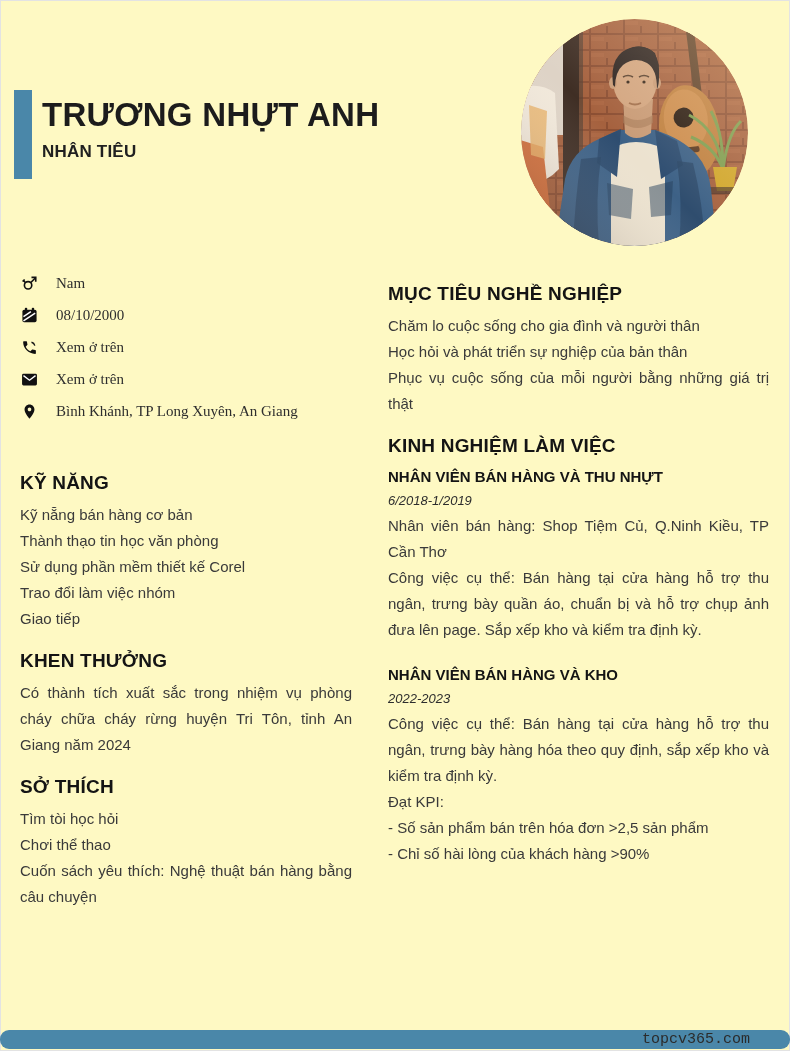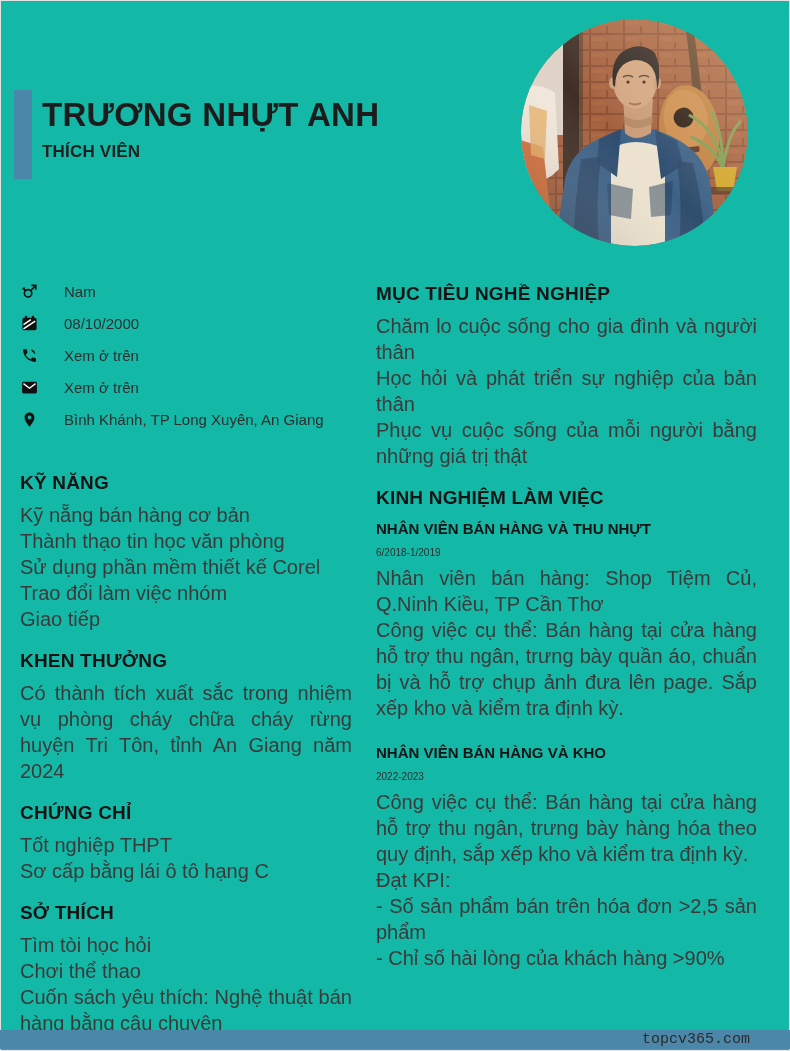--- a/index.html
+++ b/index.html
@@ -1,64 +1,64 @@
 <!DOCTYPE html>
 <html><head>
 <meta charset="utf-8">
 <style>
   :root { --accent:#4A87A9; --ink:#141414; --body:#3a3a3a; }
   * { box-sizing:border-box; }
   html,body { margin:0; padding:0; background:#fff; }
   body { font-family:"Liberation Sans", sans-serif; }
-  .page { position:relative; width:790px; height:1051px; background:#14b8a6; overflow:hidden;
+  .page { position:relative; width:790px; height:1051px; background:#fef9c3; overflow:hidden;
           box-shadow:inset 0 0 0 1px #e3e3e3; }
 
   
   .accent-bar { position:absolute; left:14px; top:90px; width:18px; height:89px; background:var(--accent); }
   .header-text { position:absolute; left:42px; top:95px; }
   .name { margin:0; font-size:33px; line-height:40px; font-weight:700; color:#1c1c1c; letter-spacing:.3px; }
   .subtitle { margin-top:7px; font-size:17px; font-weight:700; color:#202020; letter-spacing:.2px; }
 
   
   .photo { position:absolute; left:521px; top:19px; width:227px; height:227px; border-radius:50%; overflow:hidden; }
   .photo svg { display:block; }
 
   
   .contact { position:absolute; left:21px; top:275px; width:336px; }
-  .contact-row { display:flex; align-items:center; height:32px; gap:26px; }
+  .contact-row { display:flex; align-items:flex-start; height:32px; gap:18px;font-family:Liberation Serif, serif; }
   .icon { width:17px; height:17px; flex:0 0 17px; display:flex; align-items:center; justify-content:center; }
   .icon svg { display:block; }
   .contact-txt { font-size:15px; color:#2e2e2e; white-space:nowrap; }
 
   
   .col { position:absolute; }
   .col-left { left:20px; top:469px; width:332px; }
-  .col-right { left:376px; top:280px; width:381px; }
+  .col-right { left:388px; top:280px; width:381px; }
   .section { margin-bottom:15px; }
   .section h2 { margin:0 0 6px; font-size:19px; line-height:27px; font-weight:700; color:var(--ink); letter-spacing:.2px; }
-  .item, .para { font-size:20px; line-height:26px; color:var(--body); text-align:justify; }
+  .item, .para { font-size:15px; line-height:26px; color:var(--body); text-align:justify; }
   .para { margin:0; }
   .job + .job { margin-top:20px; }
   .job h3 { margin:0; font-size:15px; line-height:24px; font-weight:700; color:var(--ink); }
-  .period { font-size:10px; line-height:24px; color:#2d2d2d; }
+  .period { font-size:13px; line-height:24px; font-style:italic; color:#2d2d2d; }
 
   
   .footer { position:absolute; left:0; top:1030px; width:790px; height:19px; background:var(--accent);
-            display:flex; justify-content:flex-end; align-items:center; padding-right:40px; }
+            display:flex; justify-content:flex-end; align-items:center; padding-right:40px;border-radius:9px; }
   .footer-url { font-family:"Liberation Mono", monospace; font-size:15px; color:#2b2b2b; }
 </style>
 </head>
 <body>
 
 <div class="page">
 
   <div class="accent-bar"></div>
   <div class="header-text">
     <h1 class="name">TRƯƠNG NHỰT ANH</h1>
-    <div class="subtitle">THÍCH VIÊN</div>
+    <div class="subtitle">NHÂN TIÊU</div>
   </div>
 
   <div class="photo">
     <svg width="227" height="227" viewBox="0 0 227 227" xmlns="http://www.w3.org/2000/svg">
       <defs>
         <clipPath id="circ">
             <circle cx="113.5" cy="113.5" r="113.5"></circle>
           </clipPath>
         <pattern id="brick" width="34" height="16" patternUnits="userSpaceOnUse">
           <rect width="34" height="16" fill="#a5613e"></rect>
@@ -191,25 +191,20 @@
       <div class="item">Thành thạo tin học văn phòng</div>
       <div class="item">Sử dụng phần mềm thiết kế Corel</div>
       <div class="item">Trao đổi làm việc nhóm</div>
       <div class="item">Giao tiếp</div>
     </div>
     <div class="section">
       <h2>KHEN THƯỞNG</h2>
       <div class="item">Có thành tích xuất sắc trong nhiệm vụ phòng cháy chữa cháy rừng huyện Tri Tôn, tỉnh An Giang năm 2024</div>
     </div>
     <div class="section">
-      <h2>CHỨNG CHỈ</h2>
-      <div class="item">Tốt nghiệp THPT</div>
-      <div class="item">Sơ cấp bằng lái ô tô hạng C</div>
-    </div>
-    <div class="section">
       <h2>SỞ THÍCH</h2>
       <div class="item">Tìm tòi học hỏi</div>
       <div class="item">Chơi thể thao</div>
       <div class="item">Cuốn sách yêu thích: Nghệ thuật bán hàng bằng câu chuyện</div>
     </div>
   </div>
 
   <div class="col col-right">
     <div class="section">
       <h2>MỤC TIÊU NGHỀ NGHIỆP</h2>

